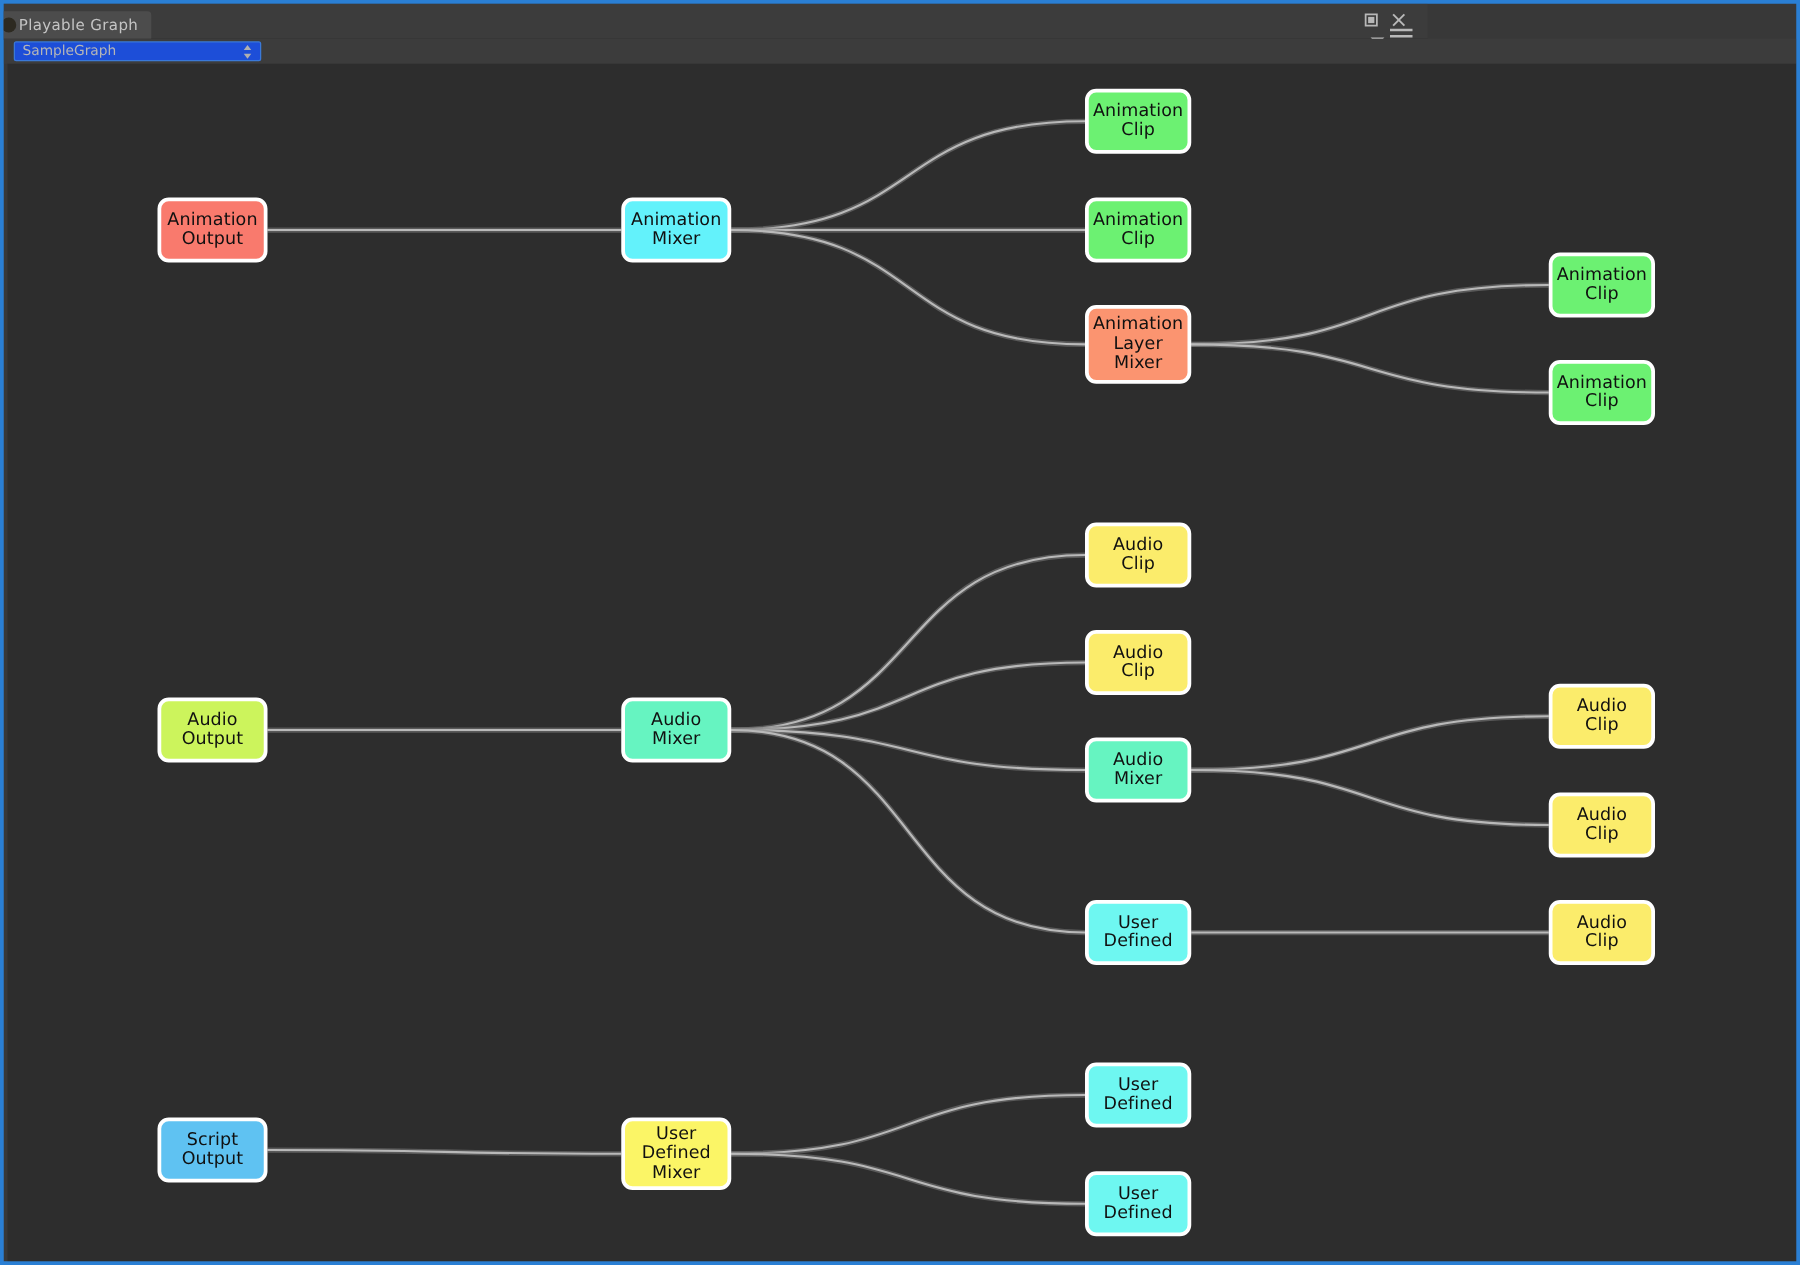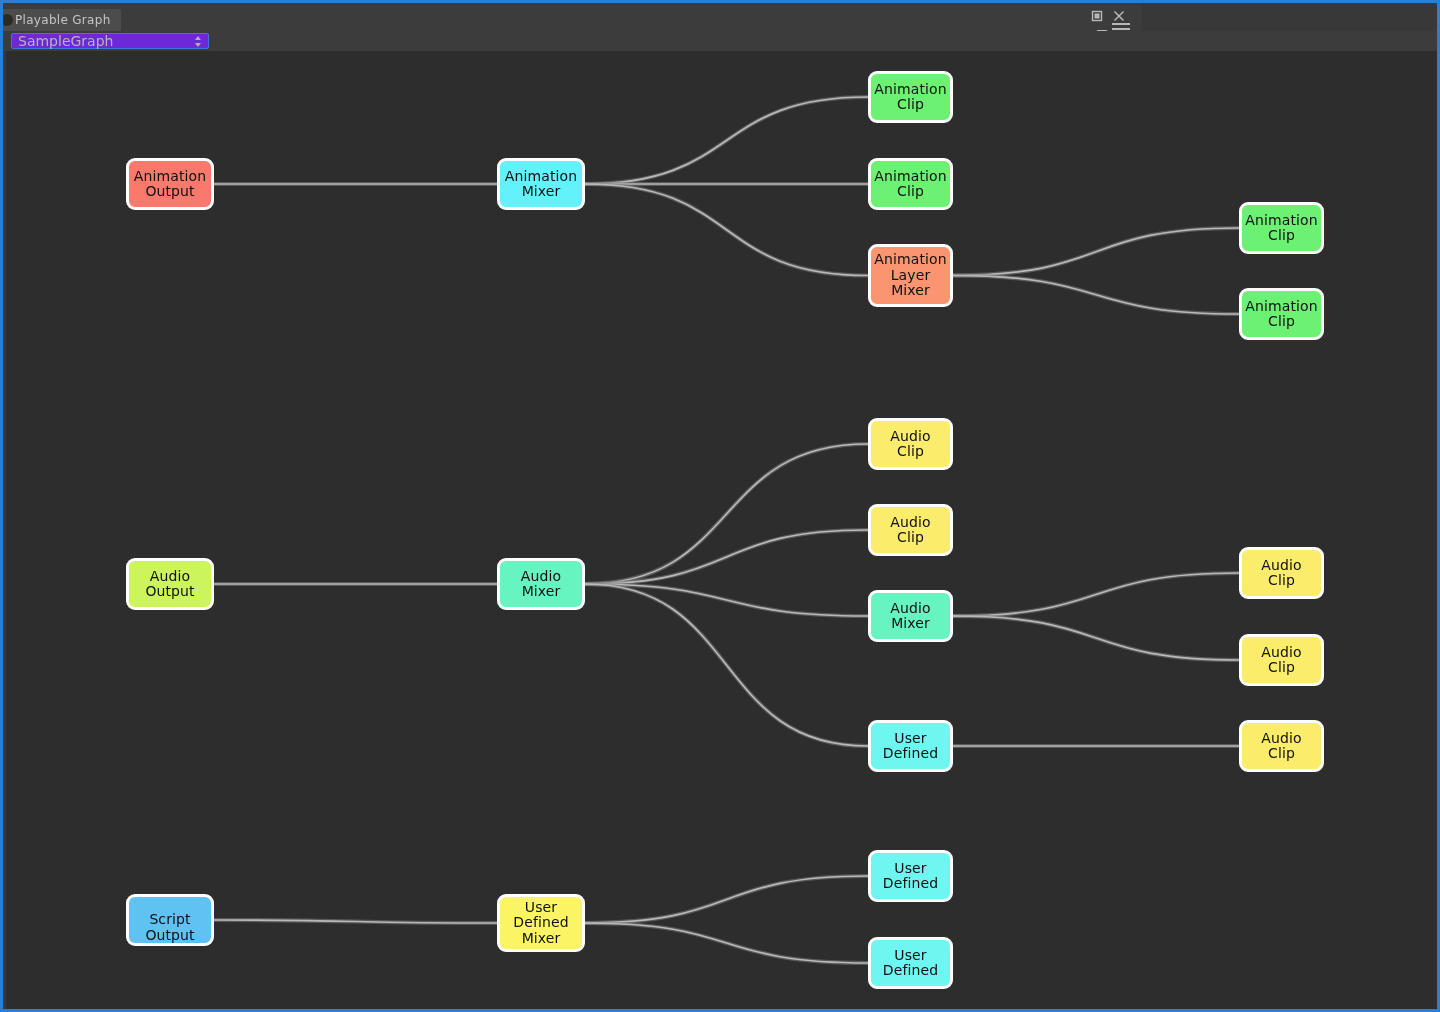--- a/index.html
+++ b/index.html
@@ -87,25 +87,25 @@
     width: 1434px;
     height: 20px;
     background: #3c3c3c;
   }
   #graph-select {
     position: absolute;
     left: 8px; top: 2px;
     width: 198px;
     height: 16px;
     box-sizing: border-box;
-    background: #6d28d9;
+    background: #1d4ed8;
     border: 1px solid #3a79d8;
     border-radius: 2px;
     color: #b6b6b6;
-    font-size: 14px;
+    font-size: 11px;
     line-height: 14px;
     padding-left: 6px;
   }
   #graph-select-arrows {
     position: absolute;
     right: 6px; top: 2px;
     width: 8px; height: 11px;
   }
   .sel-arrow {
     position: absolute;
@@ -263,21 +263,21 @@
         <div class="node" style="left: 862px; top: 539px; width: 85px; height: 52px; background: rgb(102, 244, 193);"><span>Audio
 Mixer</span></div>
         <div class="node" style="left: 862px; top: 669px; width: 85px; height: 52px; background: rgb(110, 247, 241);"><span>User
 Defined</span></div>
         <div class="node" style="left: 1233px; top: 496px; width: 85px; height: 52px; background: rgb(251, 236, 107);"><span>Audio
 Clip</span></div>
         <div class="node" style="left: 1233px; top: 583px; width: 85px; height: 52px; background: rgb(251, 236, 107);"><span>Audio
 Clip</span></div>
         <div class="node" style="left: 1233px; top: 669px; width: 85px; height: 52px; background: rgb(251, 236, 107);"><span>Audio
 Clip</span></div>
-        <div class="node" style="left: 120px; top: 843px; width: 88px; height: 52px; background: rgb(95, 194, 242); align-items: flex-end;"><span>Script
+        <div class="node" style="left: 120px; top: 843px; width: 88px; height: 52px; background: rgb(95, 194, 242);"><span>Script
 Output</span></div>
         <div class="node" style="left: 491px; top: 843px; width: 88px; height: 58px; background: rgb(251, 245, 102);"><span>User
 Defined
 Mixer</span></div>
         <div class="node" style="left: 862px; top: 799px; width: 85px; height: 52px; background: rgb(110, 247, 241);"><span>User
 Defined</span></div>
         <div class="node" style="left: 862px; top: 886px; width: 85px; height: 52px; background: rgb(110, 247, 241);"><span>User
 Defined</span></div>
       </div>
   </div>

